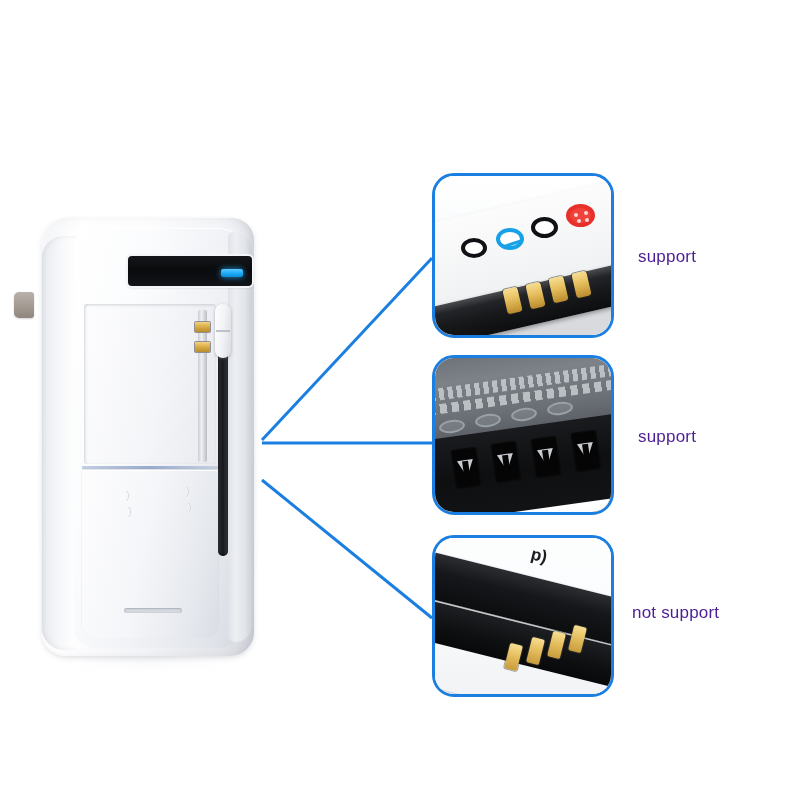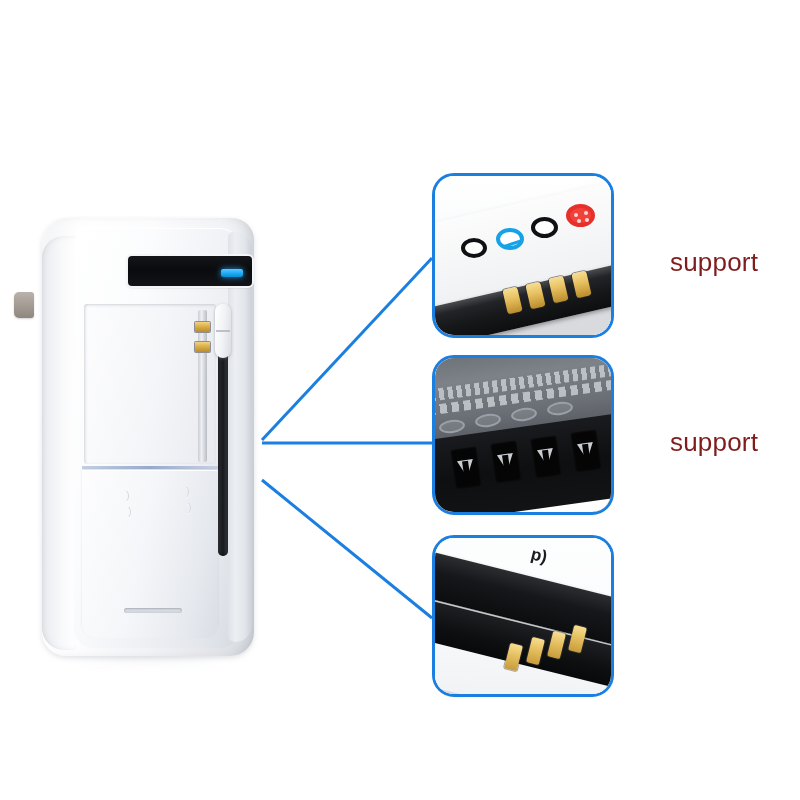--- a/index.html
+++ b/index.html
@@ -466,26 +466,25 @@
     left: 0;
     top: 0;
     width: 800px;
     height: 800px;
     pointer-events: none;
   }
 
   
   .caption {
     position: absolute;
-    color: #7f1d1d;
+    color: #4c1d95;
     font-family: "Liberation Sans", sans-serif;
-    font-size: 26px;
+    font-size: 17px;
     letter-spacing: 0.2px;
     white-space: nowrap;
-    margin-left: 32px;
   }
 </style>
 </head>
 <body>
 
 <div id="stage">
 
   <div class="charger-wrap">
     <div class="charger-shadow"></div>
     <div class="charger-body"></div>
@@ -585,14 +584,15 @@
 
       <div class="p3-pad" style="left:72px;  top:106px;"></div>
       <div class="p3-pad" style="left:94px;  top:100px;"></div>
       <div class="p3-pad" style="left:115px; top:94px;"></div>
       <div class="p3-pad" style="left:136px; top:88px;"></div>
     </div>
   </div>
 
   <div class="caption" style="left:638px; top:247px;">support</div>
   <div class="caption" style="left:638px; top:427px;">support</div>
+  <div class="caption" style="left:632px; top:603px;">not support</div>
 
 </div>
 
 </body></html>

